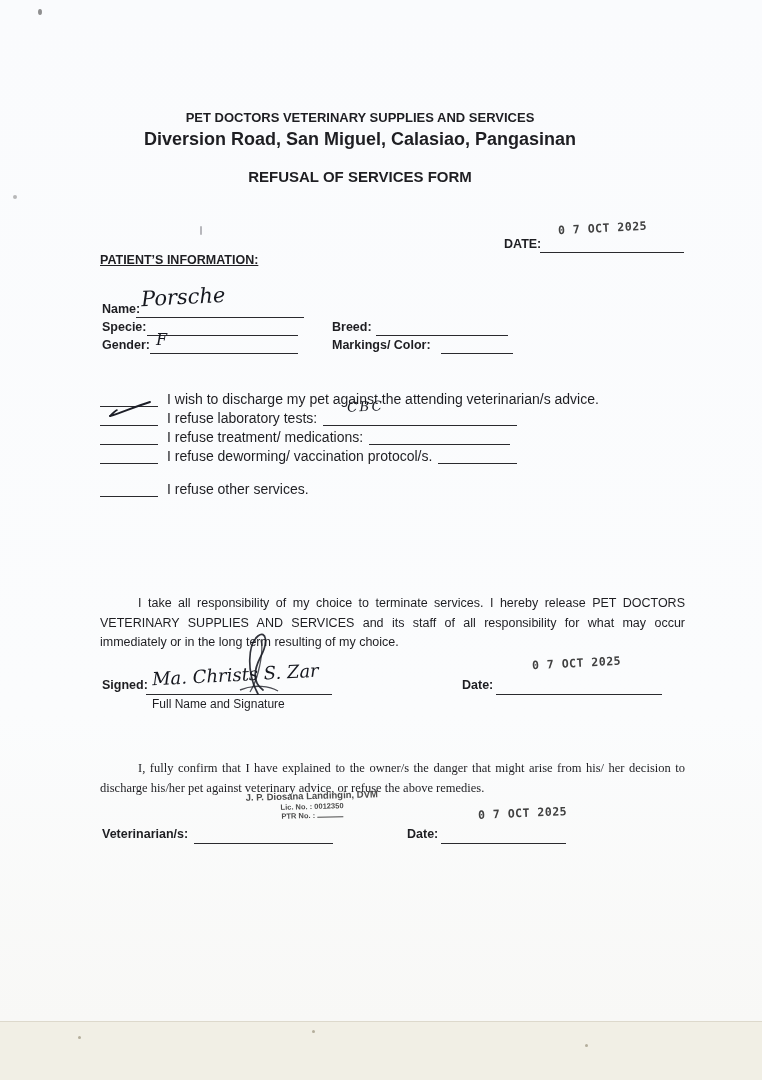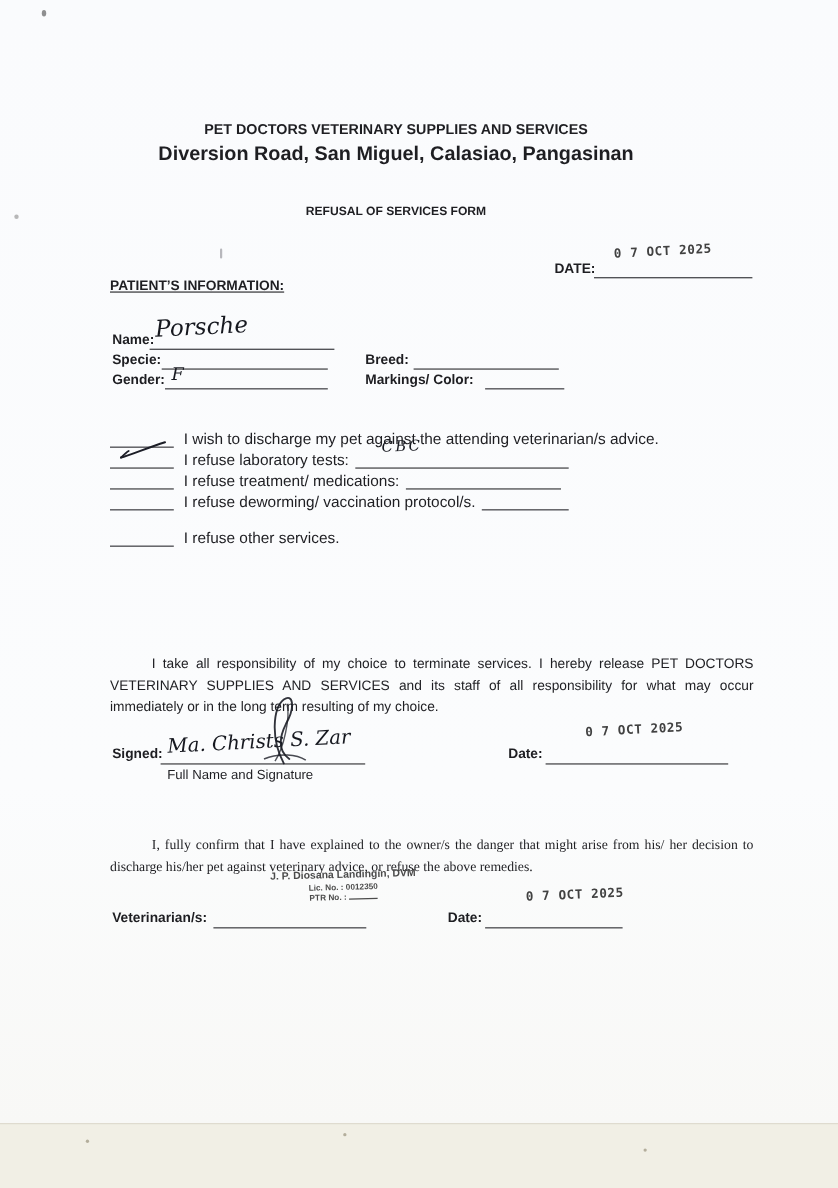--- a/index.html
+++ b/index.html
@@ -41,21 +41,21 @@
 
   <div class="speck" style="left:38px;top:9px;width:4px;height:6px;background:#6b6b6b;opacity:.75;"></div>
   <div class="speck" style="left:13px;top:195px;width:4px;height:4px;background:#8a8a8a;opacity:.6;"></div>
   <div class="speck" style="left:200px;top:226px;width:2px;height:9px;background:#9a9aa0;opacity:.7;border-radius:2px;"></div>
   <div class="speck" style="left:78px;top:1036px;width:3px;height:3px;background:#b4ae9c;"></div>
   <div class="speck" style="left:312px;top:1030px;width:3px;height:3px;background:#b4ae9c;"></div>
   <div class="speck" style="left:585px;top:1044px;width:3px;height:3px;background:#b4ae9c;"></div>
 
   <div class="hdr" style="top:110px;font-size:13px;">PET DOCTORS VETERINARY SUPPLIES AND SERVICES</div>
   <div class="hdr" style="top:129px;font-size:18px;">Diversion Road, San Miguel, Calasiao, Pangasinan</div>
-  <div class="hdr" style="top:186px;font-size:11px;">REFUSAL OF SERVICES FORM</div>
+  <div class="hdr" style="top:168px;font-size:15px;">REFUSAL OF SERVICES FORM</div>
 
   <div class="stamp" style="left:558px;top:221px;transform:rotate(-3deg);">0 7 OCT 2025</div>
   <div class="abs lbl" style="left:504px;top:237px;">DATE:</div>
   <div class="ul" style="left:540px;top:236px;width:144px;height:16px;"></div>
 
   <div class="abs lbl" style="left:100px;top:253px;text-decoration:underline;">PATIENT’S INFORMATION:</div>
 
   <div class="abs lbl" style="left:102px;top:302px;">Name:</div>
   <div class="ul" style="left:136px;top:303px;width:168px;height:14px;"></div>
   <div class="abs hand" style="left:141px;top:285px;font-size:21px;transform:rotate(-3deg);">Porsche</div>

